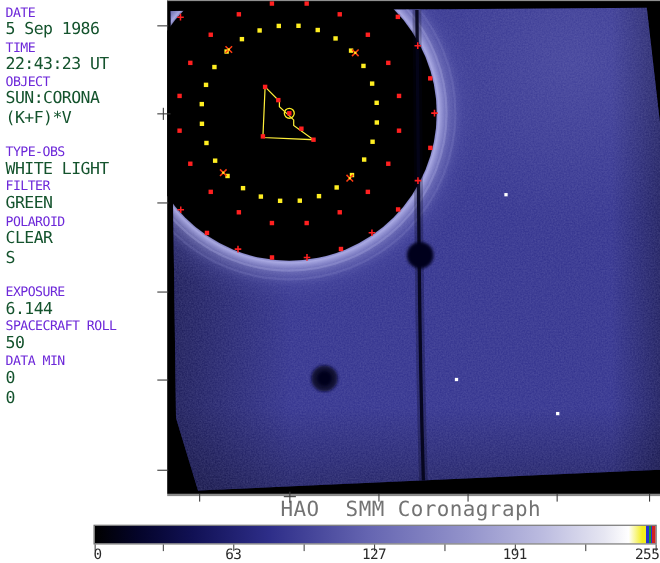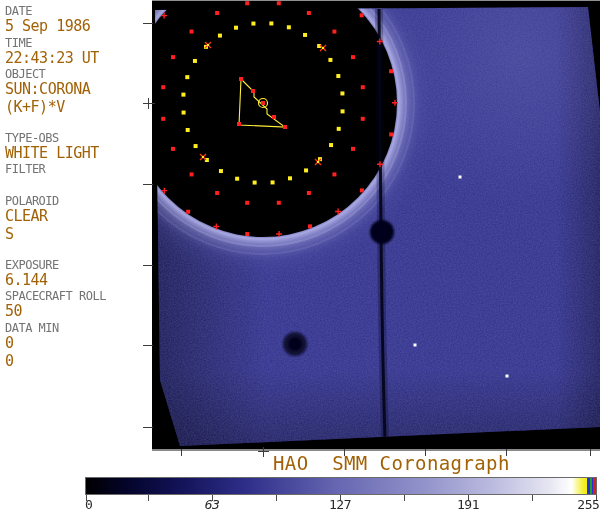--- a/index.html
+++ b/index.html
@@ -4,41 +4,41 @@
 <style>
   html,body{margin:0;padding:0;background:#ffffff;}
   body{width:600px;height:512px;overflow:hidden;
        font-family:"DejaVu Sans Mono","Liberation Mono",monospace;}
   .app{position:relative;width:600px;height:512px;background:#ffffff;}
 
   
   .sidebar{position:absolute;left:0;top:0;width:152px;height:449px;
            background:#ffffff;padding:4px 0 0 5px;box-sizing:border-box;}
   .field{height:31.7px;overflow:visible;white-space:nowrap;}
-  .flabel{font-size:12px;line-height:14px;color:#737373;letter-spacing:-0.5px;}
-  .fvalue{font-size:15px;line-height:16px;color:#a16207;letter-spacing:-0.5px;}
+  .flabel{font-size:12px;line-height:14px;color:#6d28d9;letter-spacing:-0.5px;}
+  .fvalue{font-size:15px;line-height:16px;color:#14532d;letter-spacing:-0.5px;}
 
   
   .image-area{position:absolute;left:152px;top:0;width:448px;height:449px;
               background:#000;}
   .image-area svg{display:block;}
   .topline{position:absolute;left:152px;top:0;width:448px;height:1px;
            background:#8f8f8f;}
 
   
   .edge-ticks{position:absolute;left:0;top:0;width:600px;height:512px;
               pointer-events:none;z-index:6;}
   .tick-h{position:absolute;height:1px;background:#3c3c3c;}
   .tick-v{position:absolute;width:1px;background:#3c3c3c;}
 
   
   .divider{position:absolute;left:152px;top:449px;width:448px;height:2px;
            background:#8a8a8a;}
   .title{position:absolute;left:255px;top:454px;font-size:19px;line-height:19px;
-         letter-spacing:0.4px;color:#a16207;white-space:pre;margin-left:18px;}
+         letter-spacing:0.4px;color:#737373;white-space:pre;}
   .colorbar{position:absolute;left:85px;top:477px;width:510px;height:16px;
             border:1px solid #6a6a6a;}
   .cb-ticks{position:absolute;left:0;top:495px;width:600px;height:7px;}
   .cb-ticks .tick-v{background:#4a4a4a;}
   .cb-labels{position:absolute;left:0;top:498px;width:600px;height:14px;}
   .cb-label{position:absolute;font-size:13px;line-height:13px;color:#2a2a2a;
             letter-spacing:-0.5px;}
 </style>
 </head>
 <body>
@@ -60,20 +60,21 @@
       </div>
       <div class="field">
         <div class="fvalue">(K+F)*V</div>
       </div>
       <div class="field">
         <div class="flabel">TYPE-OBS</div>
         <div class="fvalue">WHITE LIGHT</div>
       </div>
       <div class="field">
         <div class="flabel">FILTER</div>
+        <div class="fvalue">GREEN</div>
       </div>
       <div class="field">
         <div class="flabel">POLAROID</div>
         <div class="fvalue">CLEAR</div>
       </div>
       <div class="field">
         <div class="fvalue">S</div>
       </div>
       <div class="field">
         <div class="flabel">EXPOSURE</div>
@@ -288,19 +289,19 @@
       <div class="tick-v" style="left: 340px; top: 0px; height: 6px;"></div>
       <div class="tick-v" style="left: 468px; top: 0px; height: 6px;"></div>
       <div class="tick-v" style="left: 596px; top: 0px; height: 6px;"></div>
       <div class="tick-v" style="left: 148px; top: 0px; height: 6px;"></div>
       <div class="tick-v" style="left: 276px; top: 0px; height: 6px;"></div>
       <div class="tick-v" style="left: 404px; top: 0px; height: 6px;"></div>
       <div class="tick-v" style="left: 532px; top: 0px; height: 6px;"></div>
     </div>
   <div class="cb-labels" id="cbLabels">
       <div class="cb-label" style="left: 86px; transform: translateX(-15%);">0</div>
-      <div class="cb-label" style="left: 212px; transform: translateX(-50%); font-style: italic;">63</div>
+      <div class="cb-label" style="left: 212px; transform: translateX(-50%);">63</div>
       <div class="cb-label" style="left: 340px; transform: translateX(-50%);">127</div>
       <div class="cb-label" style="left: 468px; transform: translateX(-50%);">191</div>
       <div class="cb-label" style="left: 596px; transform: translateX(-85%); text-align: center;">255</div>
     </div>
 
 </div>
 
 </body></html>

